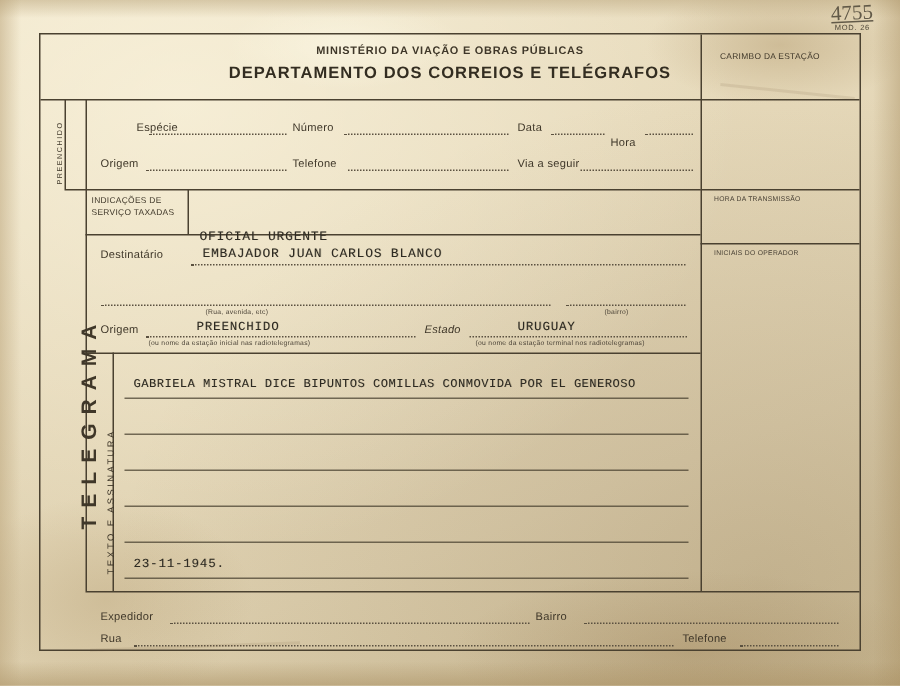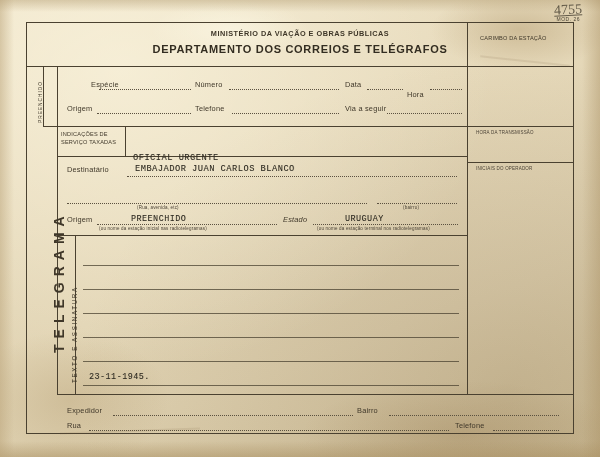--- a/index.html
+++ b/index.html
@@ -243,20 +243,21 @@
     <span class="vert" id="texto-assinatura" style="left:44px; top:360px;">TEXTO E ASSINATURA</span>
     <span class="vert" id="telegrama-word" style="left:24px; top:330px;">TELEGRAMA</span>
 
     <div class="line hl" style="left:56px; top:242px; width:376px; opacity:0.75;"></div>
     <div class="line hl" style="left:56px; top:266px; width:376px; opacity:0.75;"></div>
     <div class="line hl" style="left:56px; top:290px; width:376px; opacity:0.75;"></div>
     <div class="line hl" style="left:56px; top:314px; width:376px; opacity:0.75;"></div>
     <div class="line hl" style="left:56px; top:338px; width:376px; opacity:0.75;"></div>
     <div class="line hl" style="left:56px; top:362px; width:376px; opacity:0.75;"></div>
 
+    <div class="type msg" style="left:62px; top:229px;">GABRIELA MISTRAL DICE BIPUNTOS COMILLAS CONMOVIDA POR EL GENEROSO</div>
     <div class="type msg" style="left:62px; top:277px;"></div>
     <div class="type msg" style="left:62px; top:301px;"></div>
     <div class="type msg" style="left:62px; top:325px;"></div>
     <div class="type" style="left:62px; top:349px;">23-11-1945.</div>
 
     <div class="line hl" style="left:30px; top:371px; width:516px;"></div>
 
     <div class="lbl" style="left:40px; top:383px;">Expedidor</div>
     <div class="dotline" style="left:86px; top:392px; width:240px;"></div>
     <div class="lbl" style="left:330px; top:383px;">Bairro</div>

